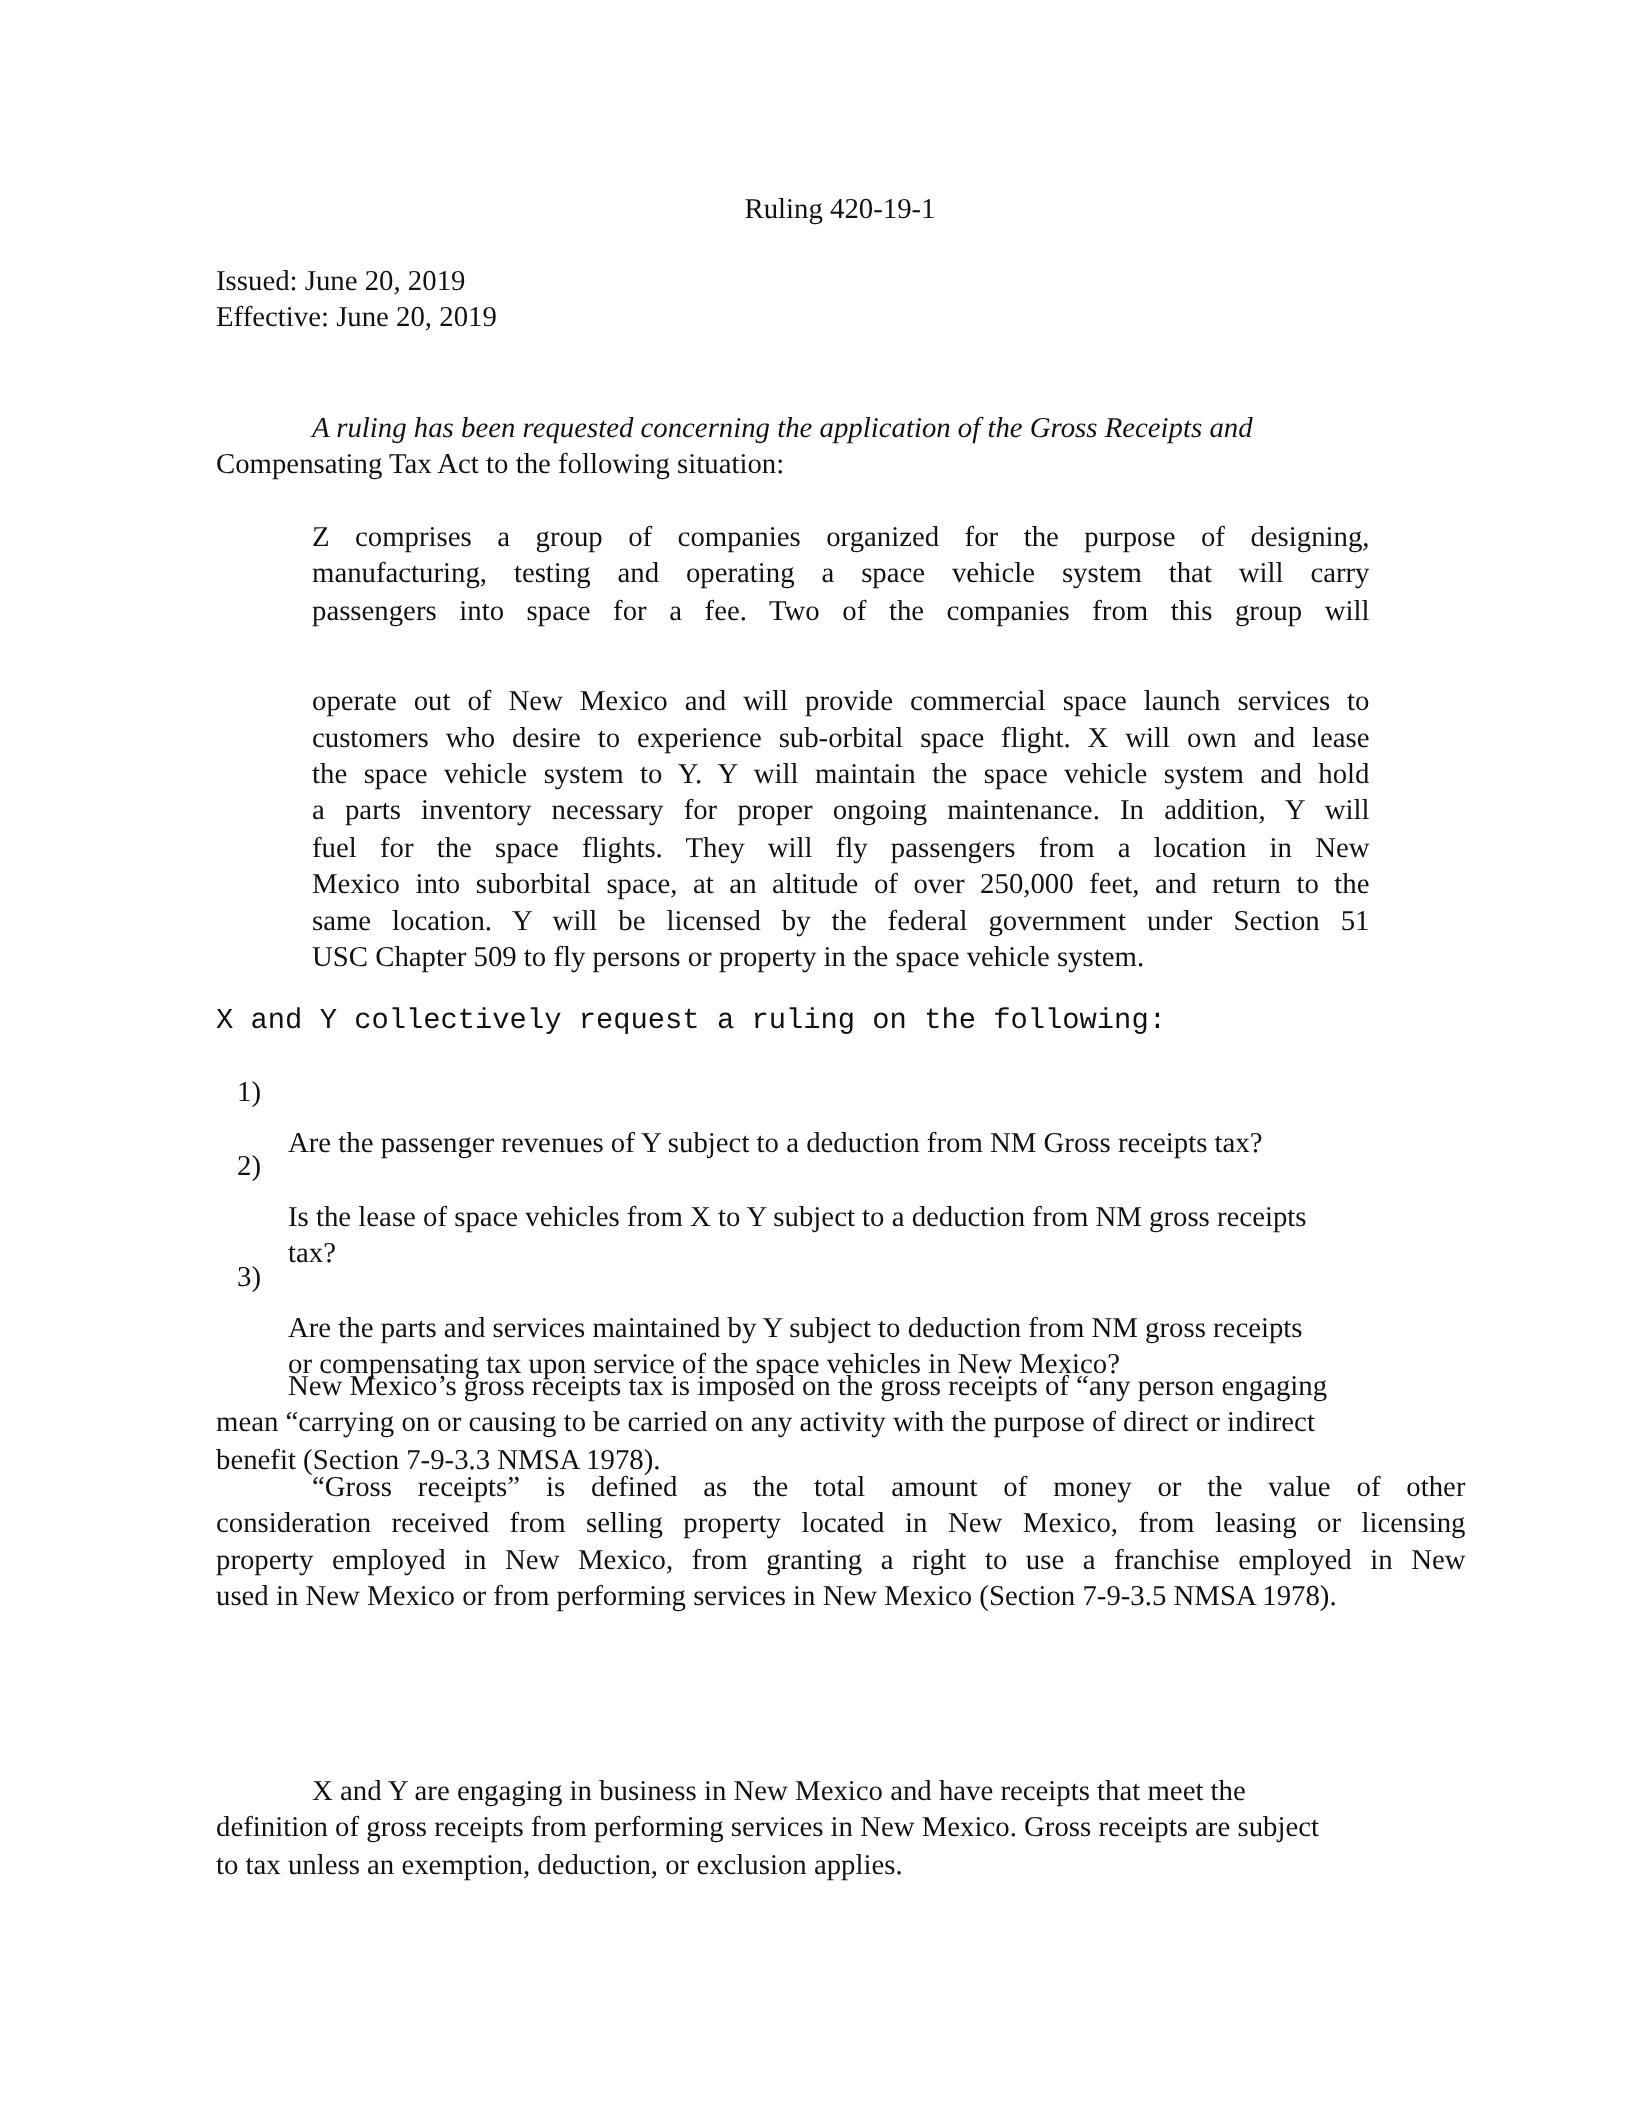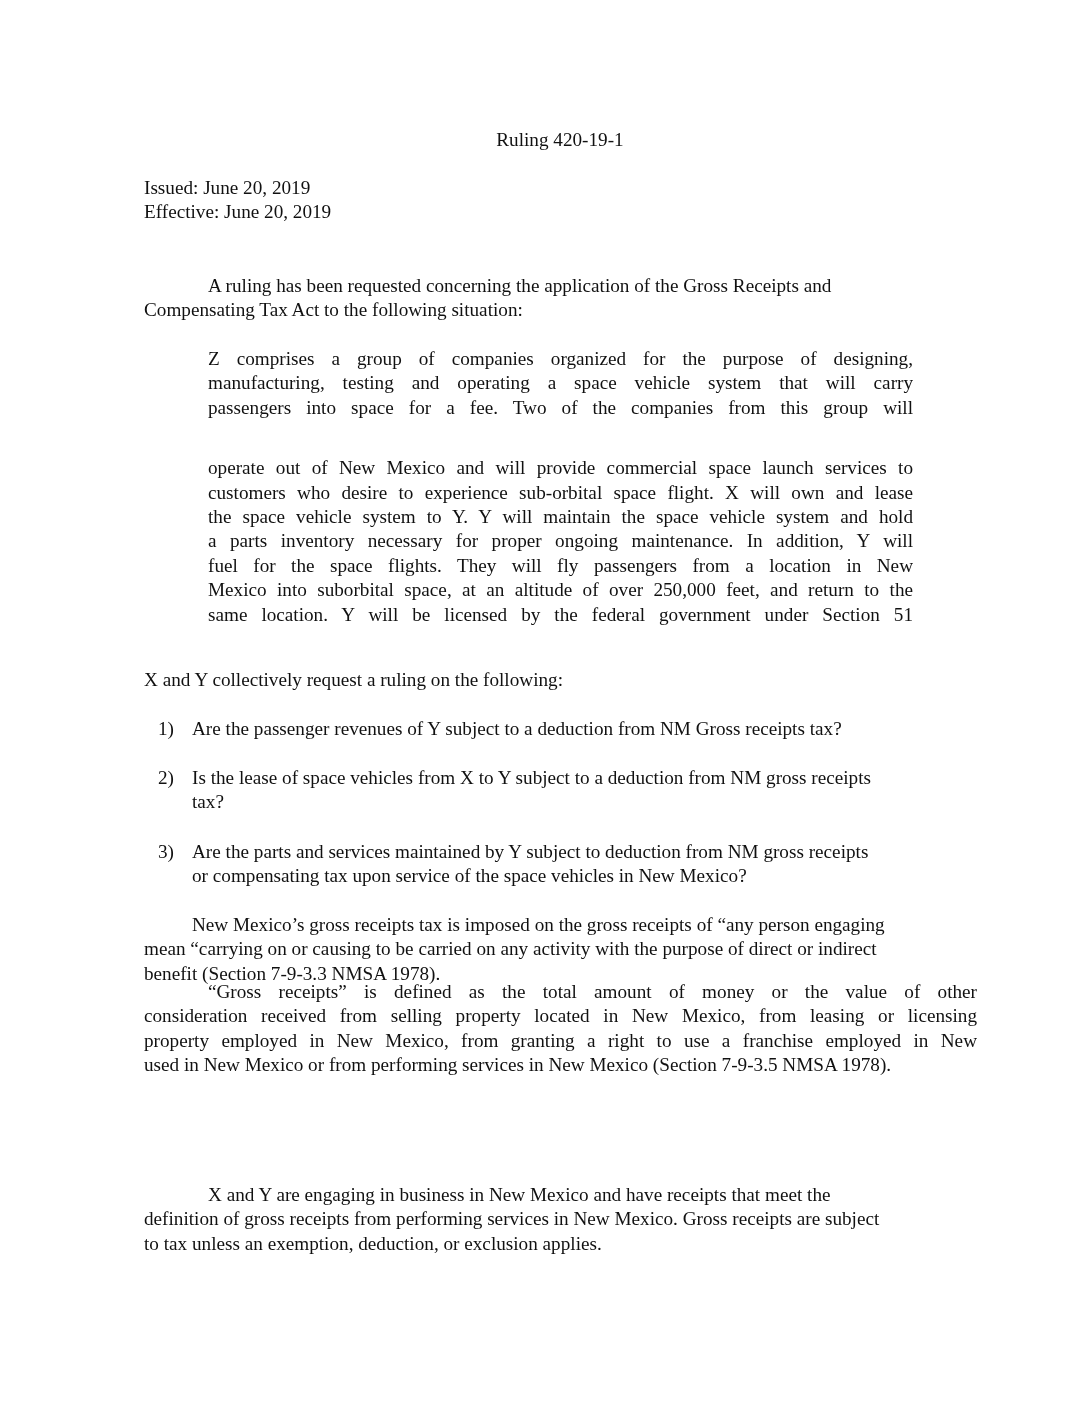--- a/index.html
+++ b/index.html
@@ -37,61 +37,62 @@
     .indent-sm { display: inline-block; width: 48px; }
 
     .quote {
       left: 192px; top: 347px; width: 705px;
       text-align: justify;
       text-align-last: left;
     }
     .qline { display: block; text-align: justify; text-align-last: justify; height: 24.4px; white-space: nowrap; }
     .qline.last { text-align-last: left; }
 
-    .request { left: 128px; top: 668px; }
+    .request { left: 128px; top: 668px; font-family: Liberation Mono, monospace; }
 
     .qlist { left: 128px; width: 830px; }
     .qitem { position: absolute; left: 0; width: 830px; }
     .qnum { position: absolute; left: 30px; }
-    .qtext { position: absolute; left: 64px; width: 770px; }
+    .qtext { position: absolute; left: 64px; width: 770px; margin-top: 34px; }
     .qtext .ln { display: block; height: 24.4px; white-space: nowrap; }
 
     .para { left: 128px; width: 833px; }
     .para .ln { display: block; height: 24.4px; white-space: nowrap; }
     .para.justify .ln { text-align: justify; text-align-last: justify; }
     .para.justify .ln.last { text-align-last: left; }
   </style>
 </head>
 <body>
 
 <div class="page">
 
   <div class="abs title">Ruling 420-19-1</div>
 
   <div class="abs meta">
     <div>Issued: June 20, 2019</div>
     <div>Effective: June 20, 2019</div>
   </div>
 
   <div class="abs p-intro">
-    <div style="height:24.4px;white-space:nowrap;"><span class="indent"></span><span>A ruling has been requested concerning the application of the Gross Receipts and</span></div>
+    <div style="height:24.4px;white-space:nowrap;font-style:italic;"><span class="indent"></span><span>A ruling has been requested concerning the application of the Gross Receipts and</span></div>
     <div style="height:24.4px;white-space:nowrap;">Compensating Tax Act to the following situation:</div>
   </div>
 
   <div class="abs quote">
     <span class="qline" style="white-space: normal; overflow: hidden;">Z comprises a group of companies organized for the purpose of designing,</span>
     <span class="qline" style="white-space: normal; overflow: hidden;">manufacturing, testing and operating a space vehicle system that will carry</span>
     <span class="qline" style="white-space: normal; overflow: hidden;">passengers into space for a fee.  Two of the companies from this group will</span>
     <span class="qline" style="white-space: normal; overflow: hidden; margin-top: 36px;">operate out of New Mexico and will provide commercial space launch services to</span>
     <span class="qline" style="white-space: normal; overflow: hidden;">customers who desire to experience sub-orbital space flight.  X will own and lease</span>
     <span class="qline" style="white-space: normal; overflow: hidden;">the space vehicle system to Y.  Y will maintain the space vehicle system and hold</span>
     <span class="qline" style="white-space: normal; overflow: hidden;">a parts inventory necessary for proper ongoing maintenance.  In addition, Y will</span>
     <span class="qline" style="white-space: normal; overflow: hidden;">fuel for the space flights.  They will fly passengers from a location in New</span>
     <span class="qline" style="white-space: normal; overflow: hidden;">Mexico into suborbital space, at an altitude of over 250,000 feet, and return to the</span>
     <span class="qline" style="white-space: normal; overflow: hidden;">same location.  Y will be licensed by the federal government under Section 51</span>
+    <span class="qline last" style="white-space: normal; overflow: hidden;">USC Chapter 509 to fly persons or property in the space vehicle system.</span>
   </div>
 
   <div class="abs request">X and Y collectively request a ruling on the following:</div>
 
   <div class="abs qlist" style="top:717px;">
     <div class="qitem" style="top:0px;">
       <span class="qnum">1)</span>
       <div class="qtext">
         <span class="ln">Are the passenger revenues of Y subject to a deduction from NM Gross receipts tax?</span>
       </div>

